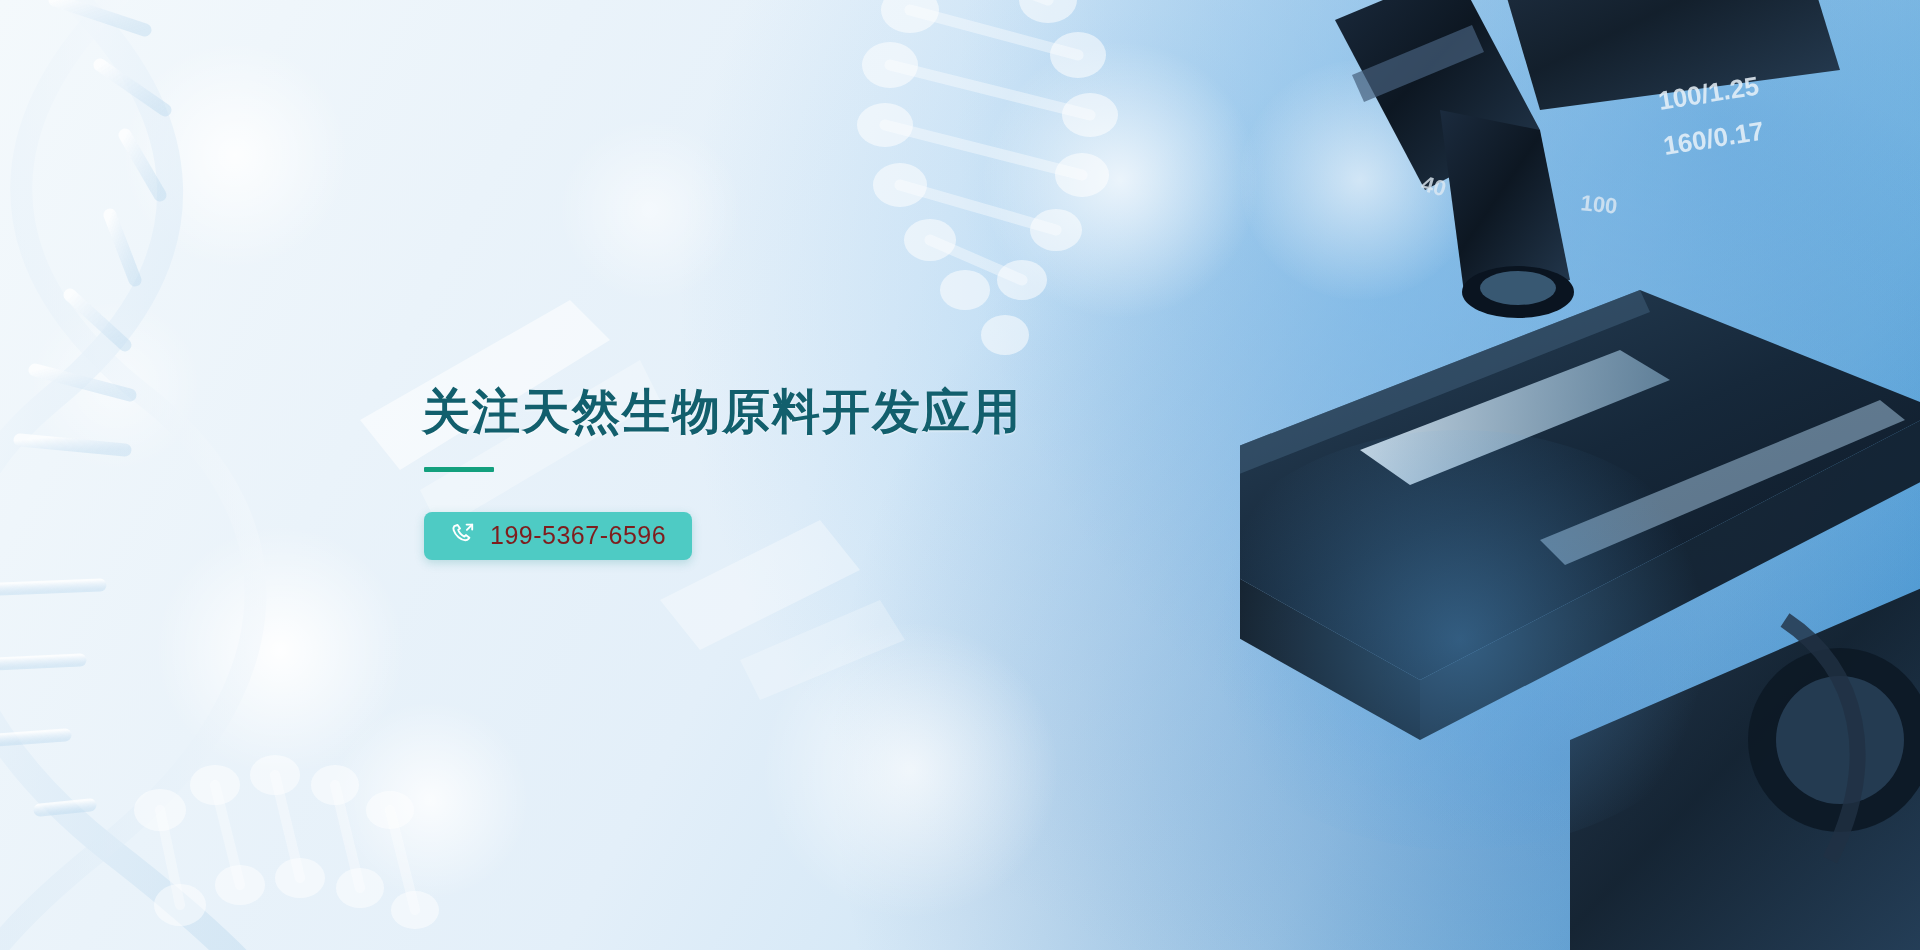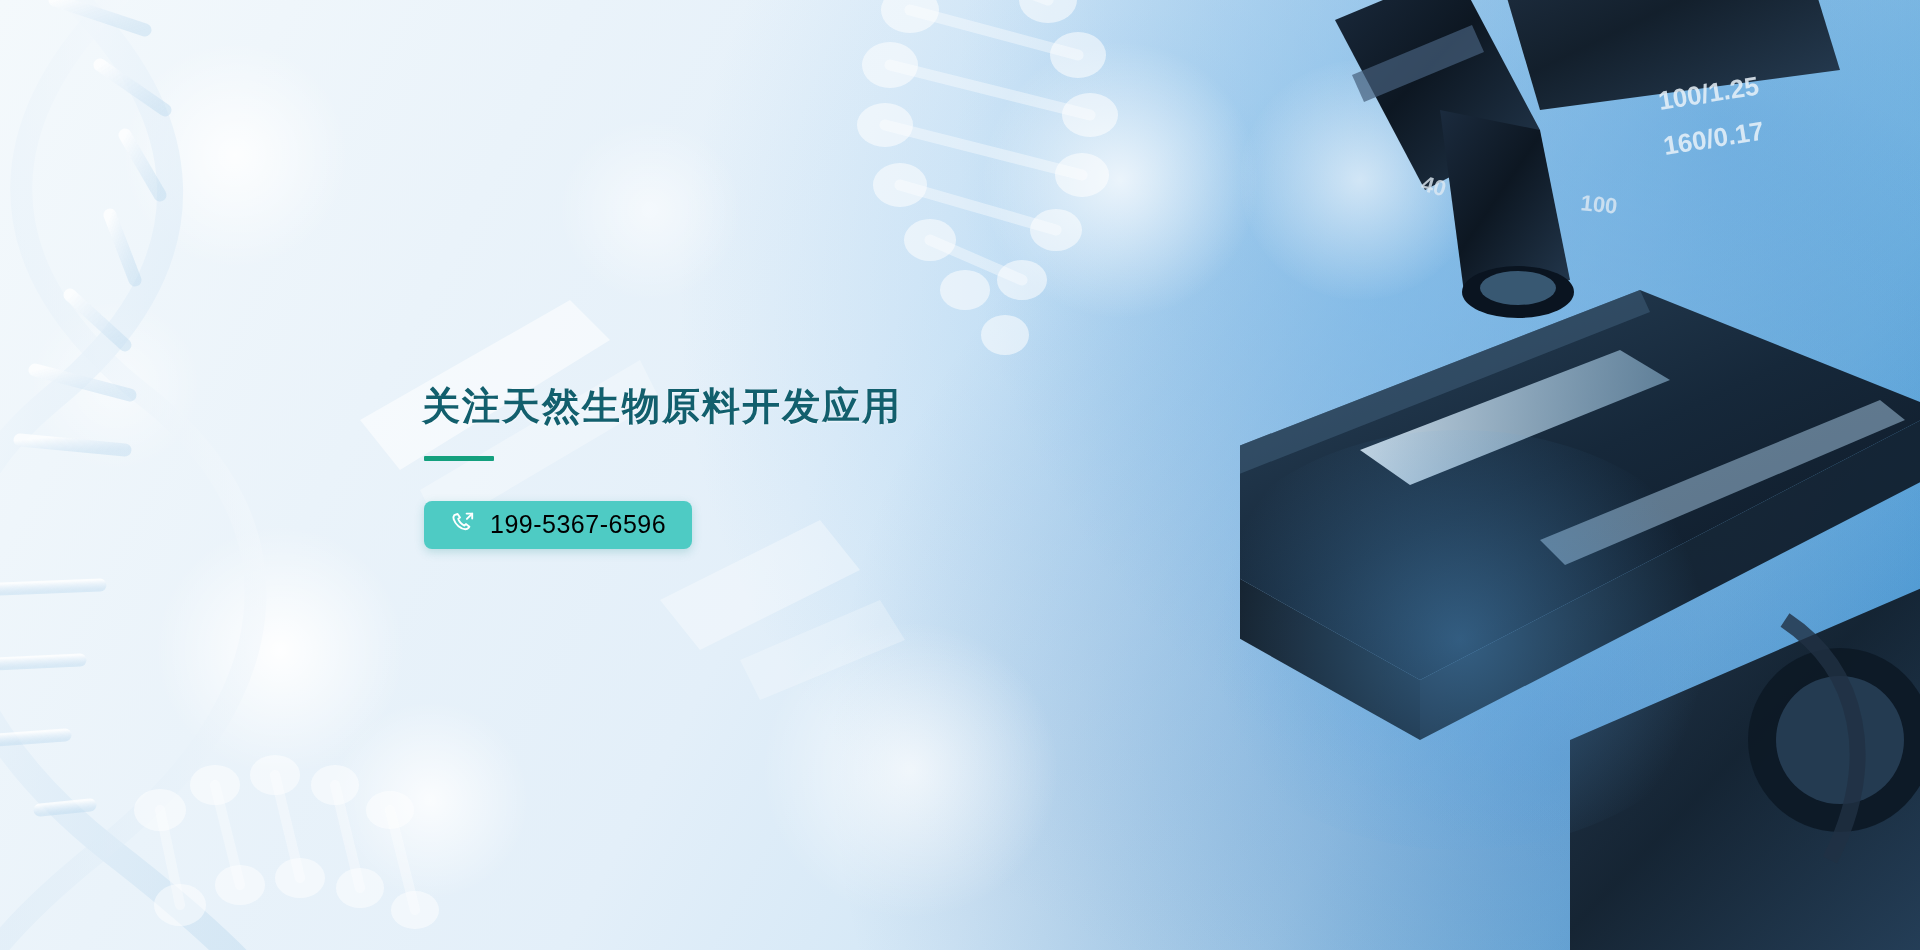--- a/index.html
+++ b/index.html
@@ -20,41 +20,41 @@
   .bokeh{position:absolute;border-radius:50%;pointer-events:none;}
   
   .dna{position:absolute;pointer-events:none;}
   
   .scope{position:absolute;pointer-events:none;}
   
   .content{
     position:absolute;left:422px;top:385px;width:820px;z-index:40;
   }
   .headline{
-    margin:0;font-size:38px;line-height:1.12;font-weight:bold;
+    margin:0;font-size:48px;line-height:1.12;font-weight:bold;
     letter-spacing:2px;color:#125f6d;
     text-shadow:0 1px 2px rgba(255,255,255,.65);
     white-space:nowrap;
   }
   .accent-bar{
     width:70px;height:5px;background:#13a07e;margin:28px 0 0 2px;border-radius:1px;
   }
   .desc{
     margin:38px 0 0 2px;font-size:18px;line-height:40px;color:#4a5862;
     letter-spacing:.6px;
   }
   .desc div{white-space:nowrap;}
   .phone-btn{
     display:inline-flex;align-items:center;gap:14px;
     margin:40px 0 0 2px;padding:0 26px;height:48px;
     background:#4ecbc4;border:none;border-radius:8px;cursor:pointer;
     box-shadow:0 3px 10px rgba(40,150,150,.25);
   }
   .phone-btn .label{
-    font-size:25px;color:#000000;letter-spacing:.5px;
+    font-size:25px;color:#7f1d1d;letter-spacing:.5px;
     font-family:"Liberation Sans","DejaVu Sans",sans-serif;
   }
   .phone-icon{display:block;}
 </style>
 </head>
 <body>
 
 <div class="hero">
 
   <div>

